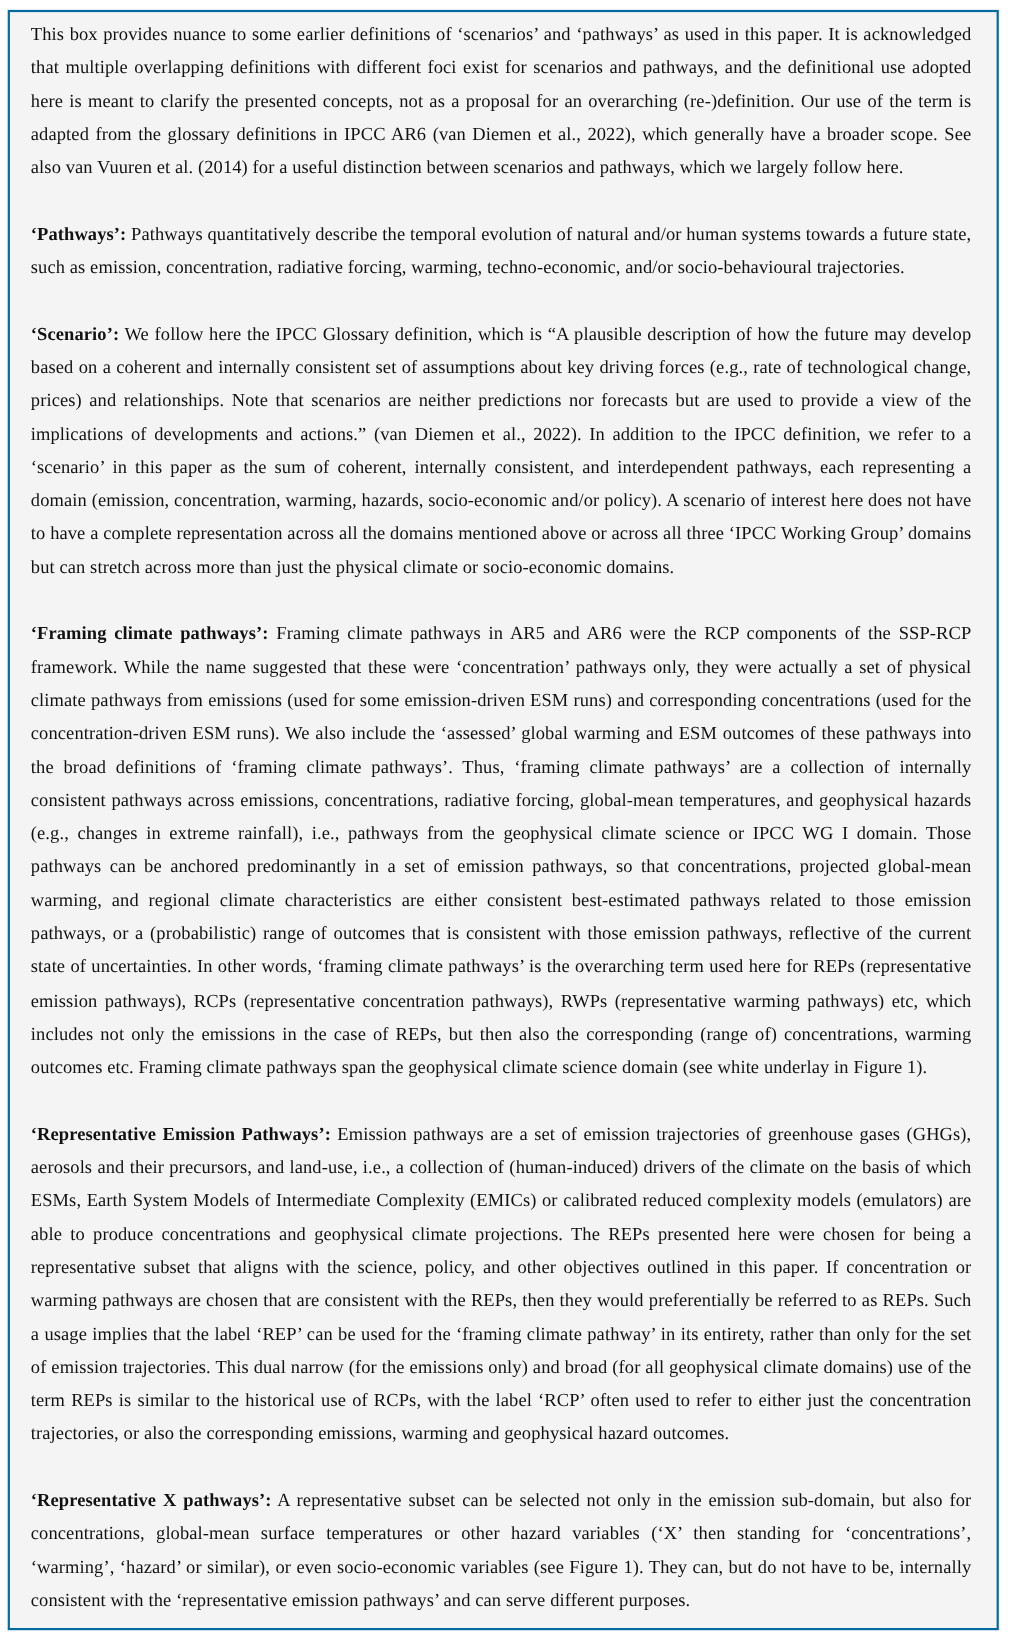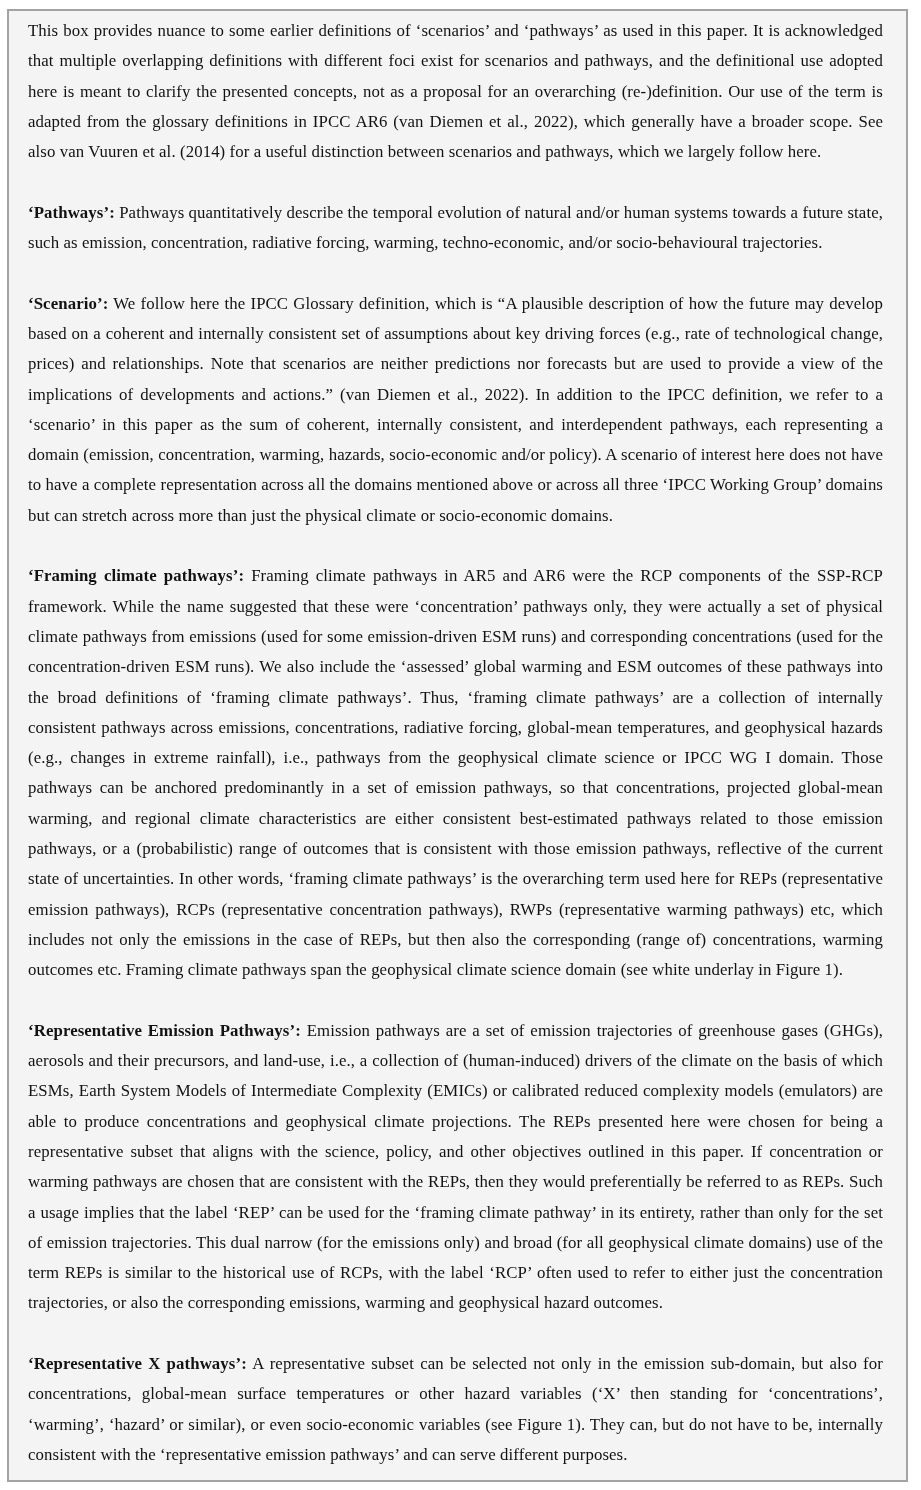--- a/index.html
+++ b/index.html
@@ -12,21 +12,21 @@
     height: 1490px;
     position: relative;
     font-family: "Liberation Serif", "DejaVu Serif", serif;
   }
   .box {
     position: absolute;
     top: 9px;
     left: 7px;
     right: 13px;
     bottom: 8px;
-    border: 2px solid #a3a3a3;
+    border: 2px solid #0369a1;
     background: #f4f4f4;
     padding: 5px 23px 0 19px;
     box-sizing: border-box;
     overflow: hidden;
   }
   .para {
     margin: 0;
     font-size: 16.8px;
     line-height: 30.3px;
     text-align: justify;

